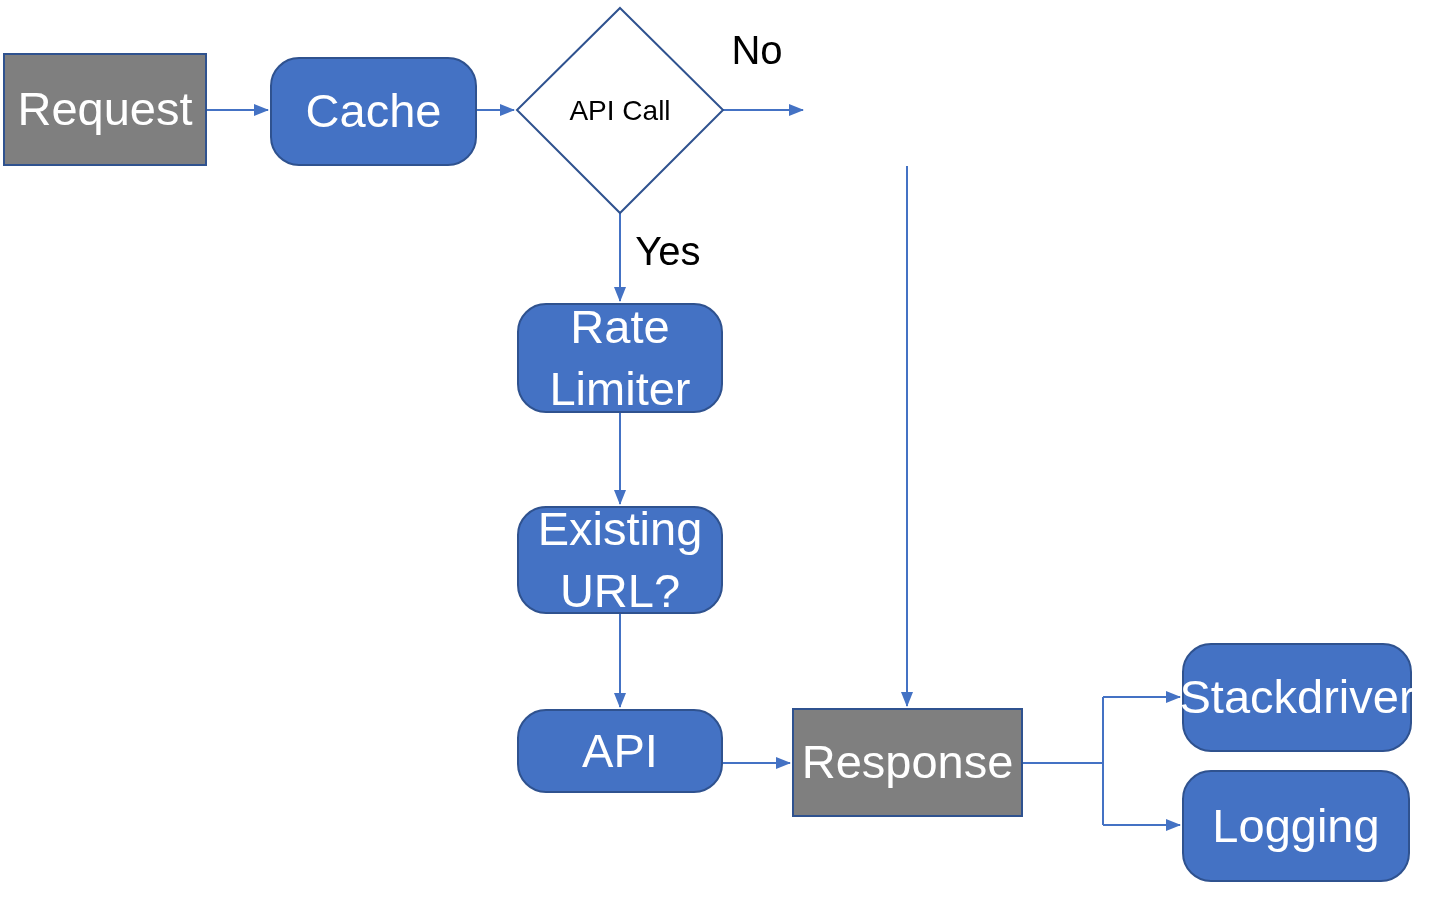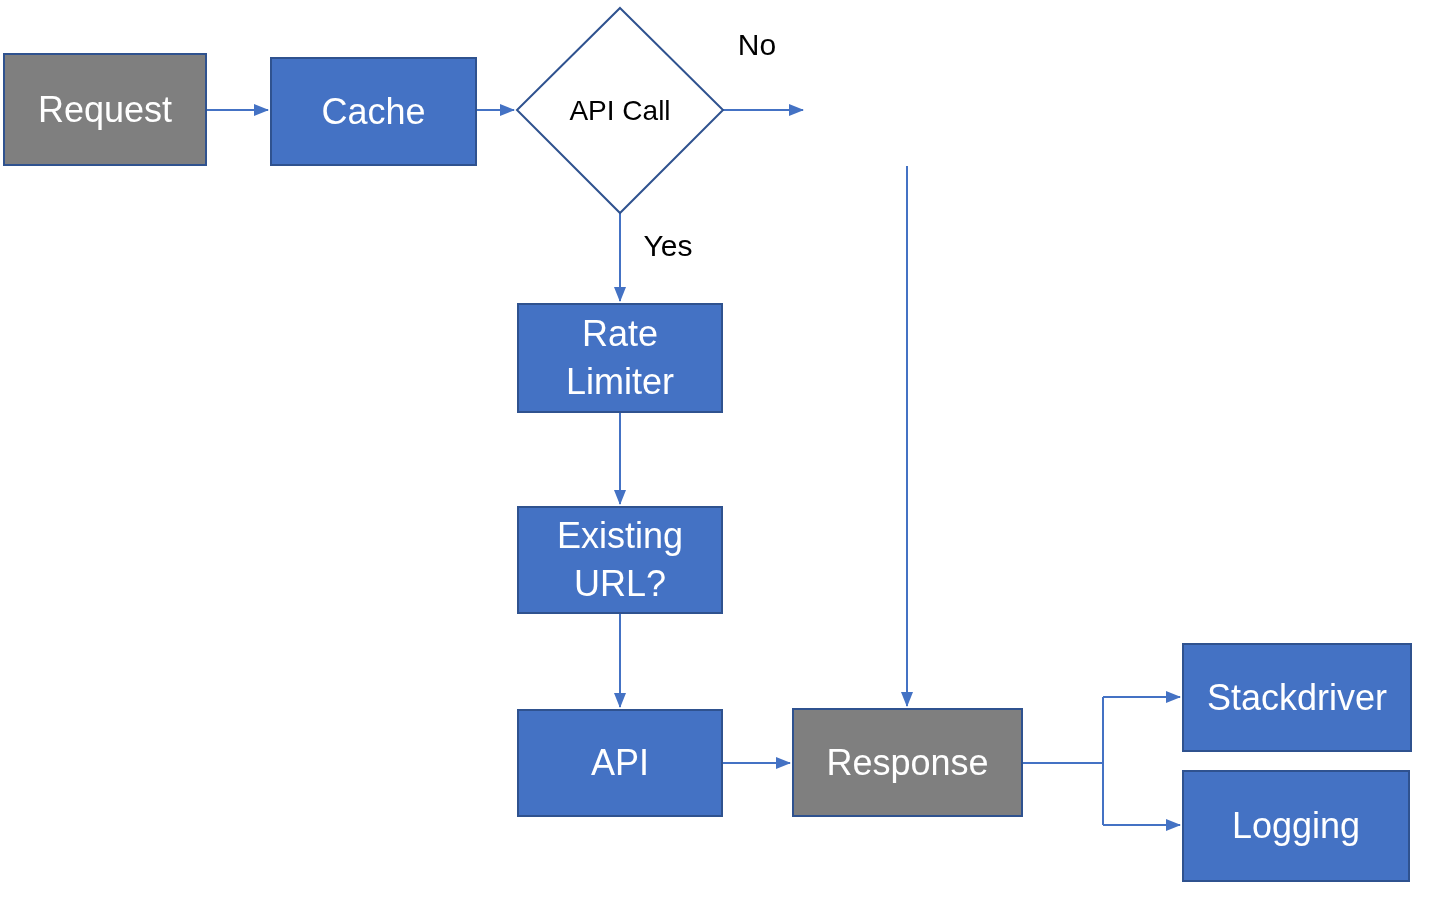--- a/index.html
+++ b/index.html
@@ -26,35 +26,35 @@
     position: absolute;
     box-sizing: border-box;
     border: 2px solid var(--border, #2F528F);
     display: flex;
     align-items: center;
     justify-content: center;
     text-align: center;
   }
   .node .label {
     color: var(--text-light, #ffffff);
-    font-size: 36px;
+    font-size: 47px;
     line-height: 1.32;
     padding: 0 16px;
   }
-  .node.process { background: var(--process-fill, #4472C4); }
+  .node.process { background: var(--process-fill, #4472C4); border-radius: 29px; }
   .node.terminal { background: var(--terminal-fill, #7F7F7F); }
 
   .node-request      { left: 3px;    top: 53px;  width: 204px; height: 113px; }
   .node-cache        { left: 270px;  top: 57px;  width: 207px; height: 109px; }
   .node-redirect     { left: 805px;  top: 55px;  width: 205px; height: 111px; }
   .node-rate-limiter { left: 517px;  top: 303px; width: 206px; height: 110px; }
   .node-rate-limiter .label { max-width: 175px; }
   .node-existing-url { left: 517px;  top: 506px; width: 206px; height: 108px; }
   .node-existing-url .label { max-width: 175px; }
-  .node-api          { left: 517px;  top: 709px; width: 206px; height: 108px; }
+  .node-api          { left: 517px;  top: 709px; width: 206px; height: 84px; }
   .node-response     { left: 792px;  top: 708px; width: 231px; height: 109px; }
   .node-stackdriver  { left: 1182px; top: 643px; width: 230px; height: 109px; }
   .node-logging      { left: 1182px; top: 770px; width: 228px; height: 112px; }
 
   .diamond-label {
     position: absolute;
     left: 550px;
     top: 40px;
     width: 140px;
     height: 140px;
@@ -62,21 +62,21 @@
     align-items: center;
     justify-content: center;
     text-align: center;
     color: var(--text-dark, #000000);
     font-size: 28px;
     line-height: 1.25;
   }
   .edge-label {
     position: absolute;
     color: var(--text-dark, #000000);
-    font-size: 30px;
+    font-size: 40px;
     text-align: center;
     width: 80px;
   }
   .edge-label-no  { left: 717px; top: 28px; }
   .edge-label-yes { left: 628px; top: 229px; }
 </style>
 </head>
 <body>
 
 <div class="canvas">

